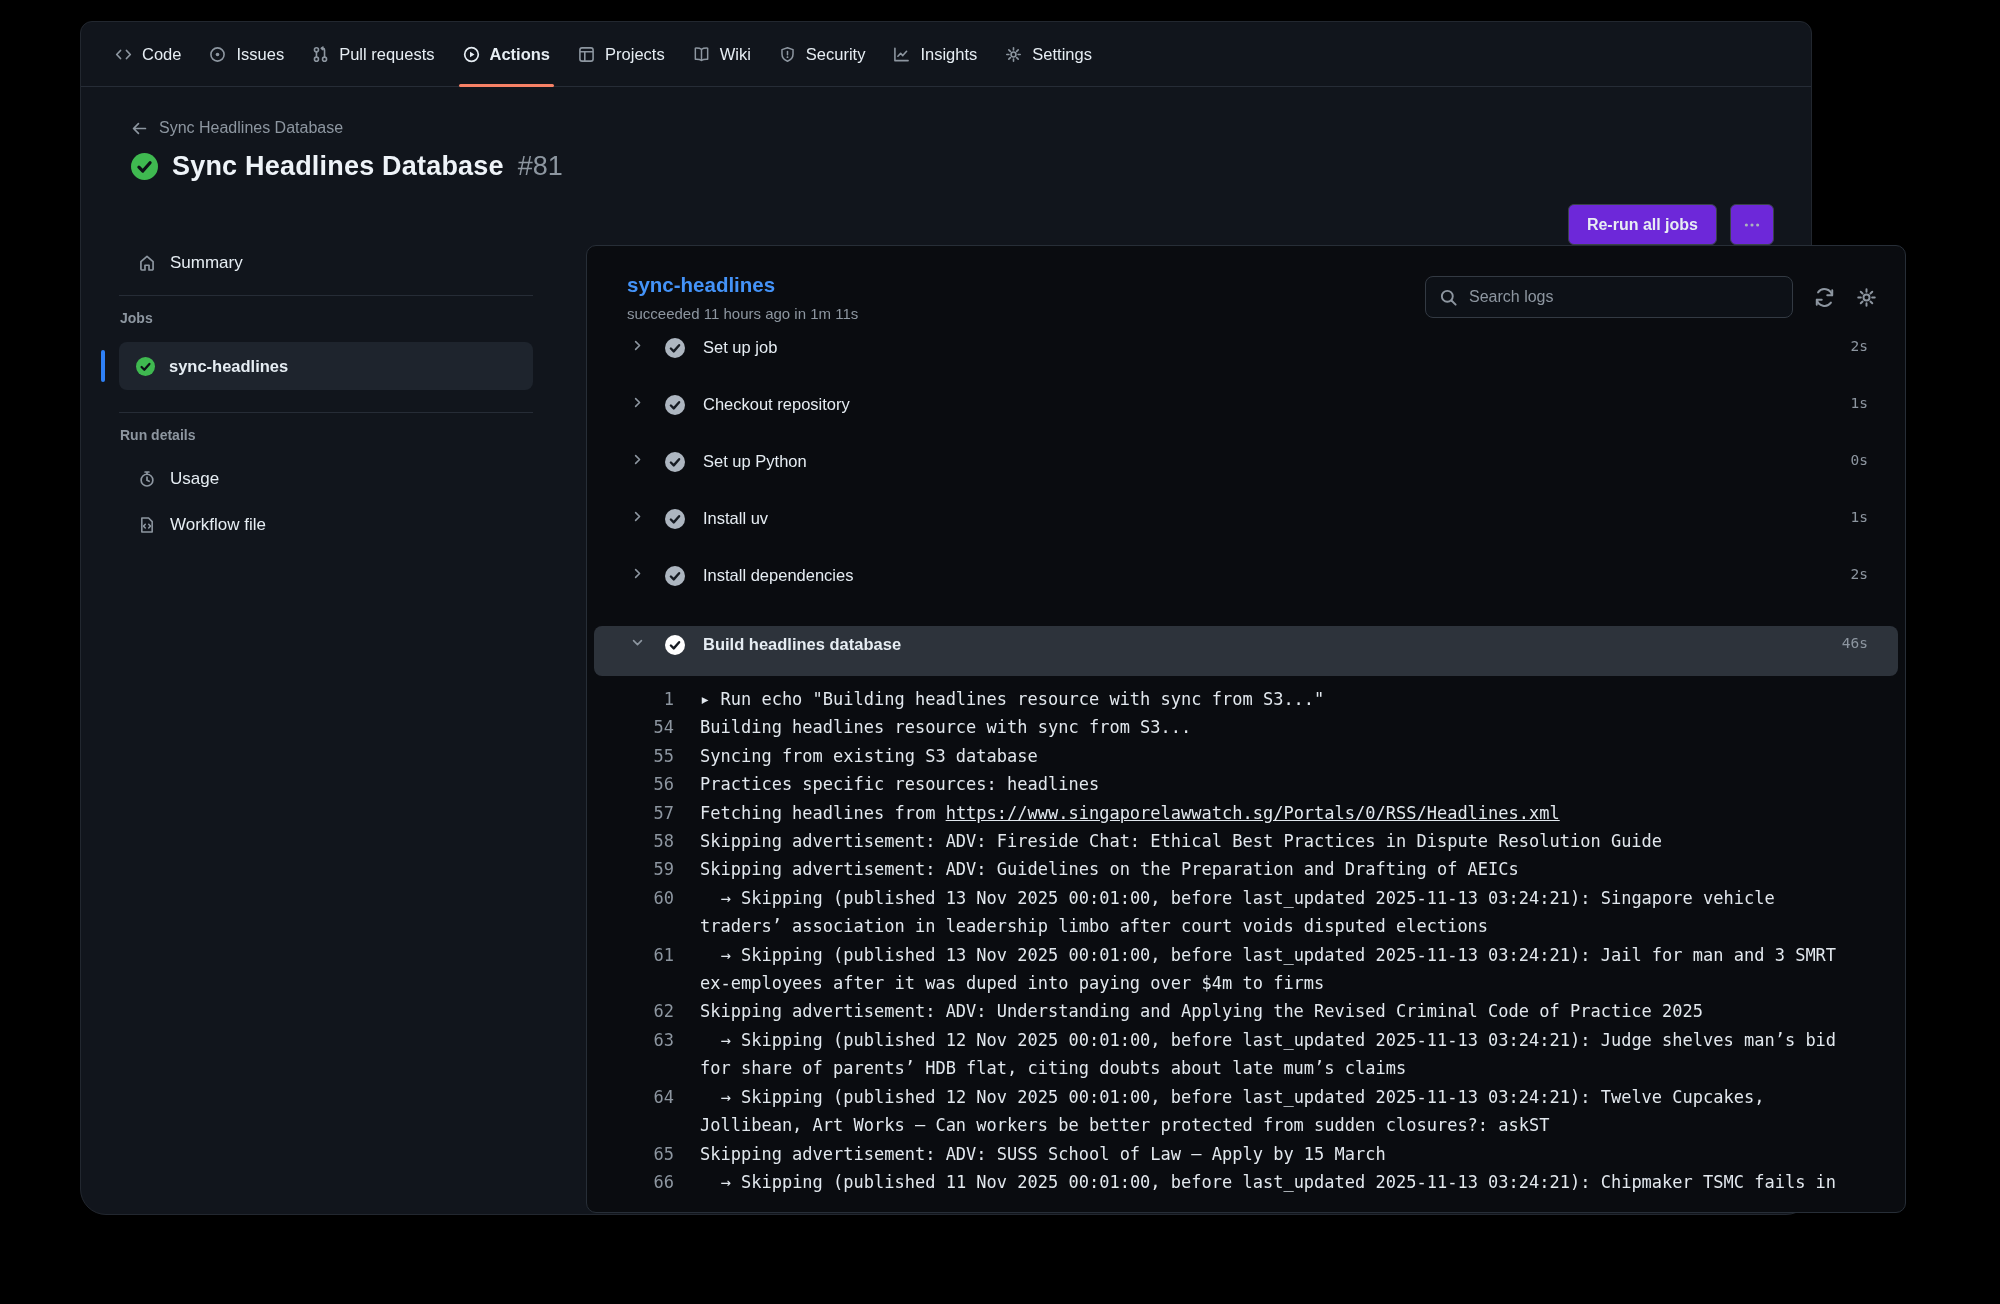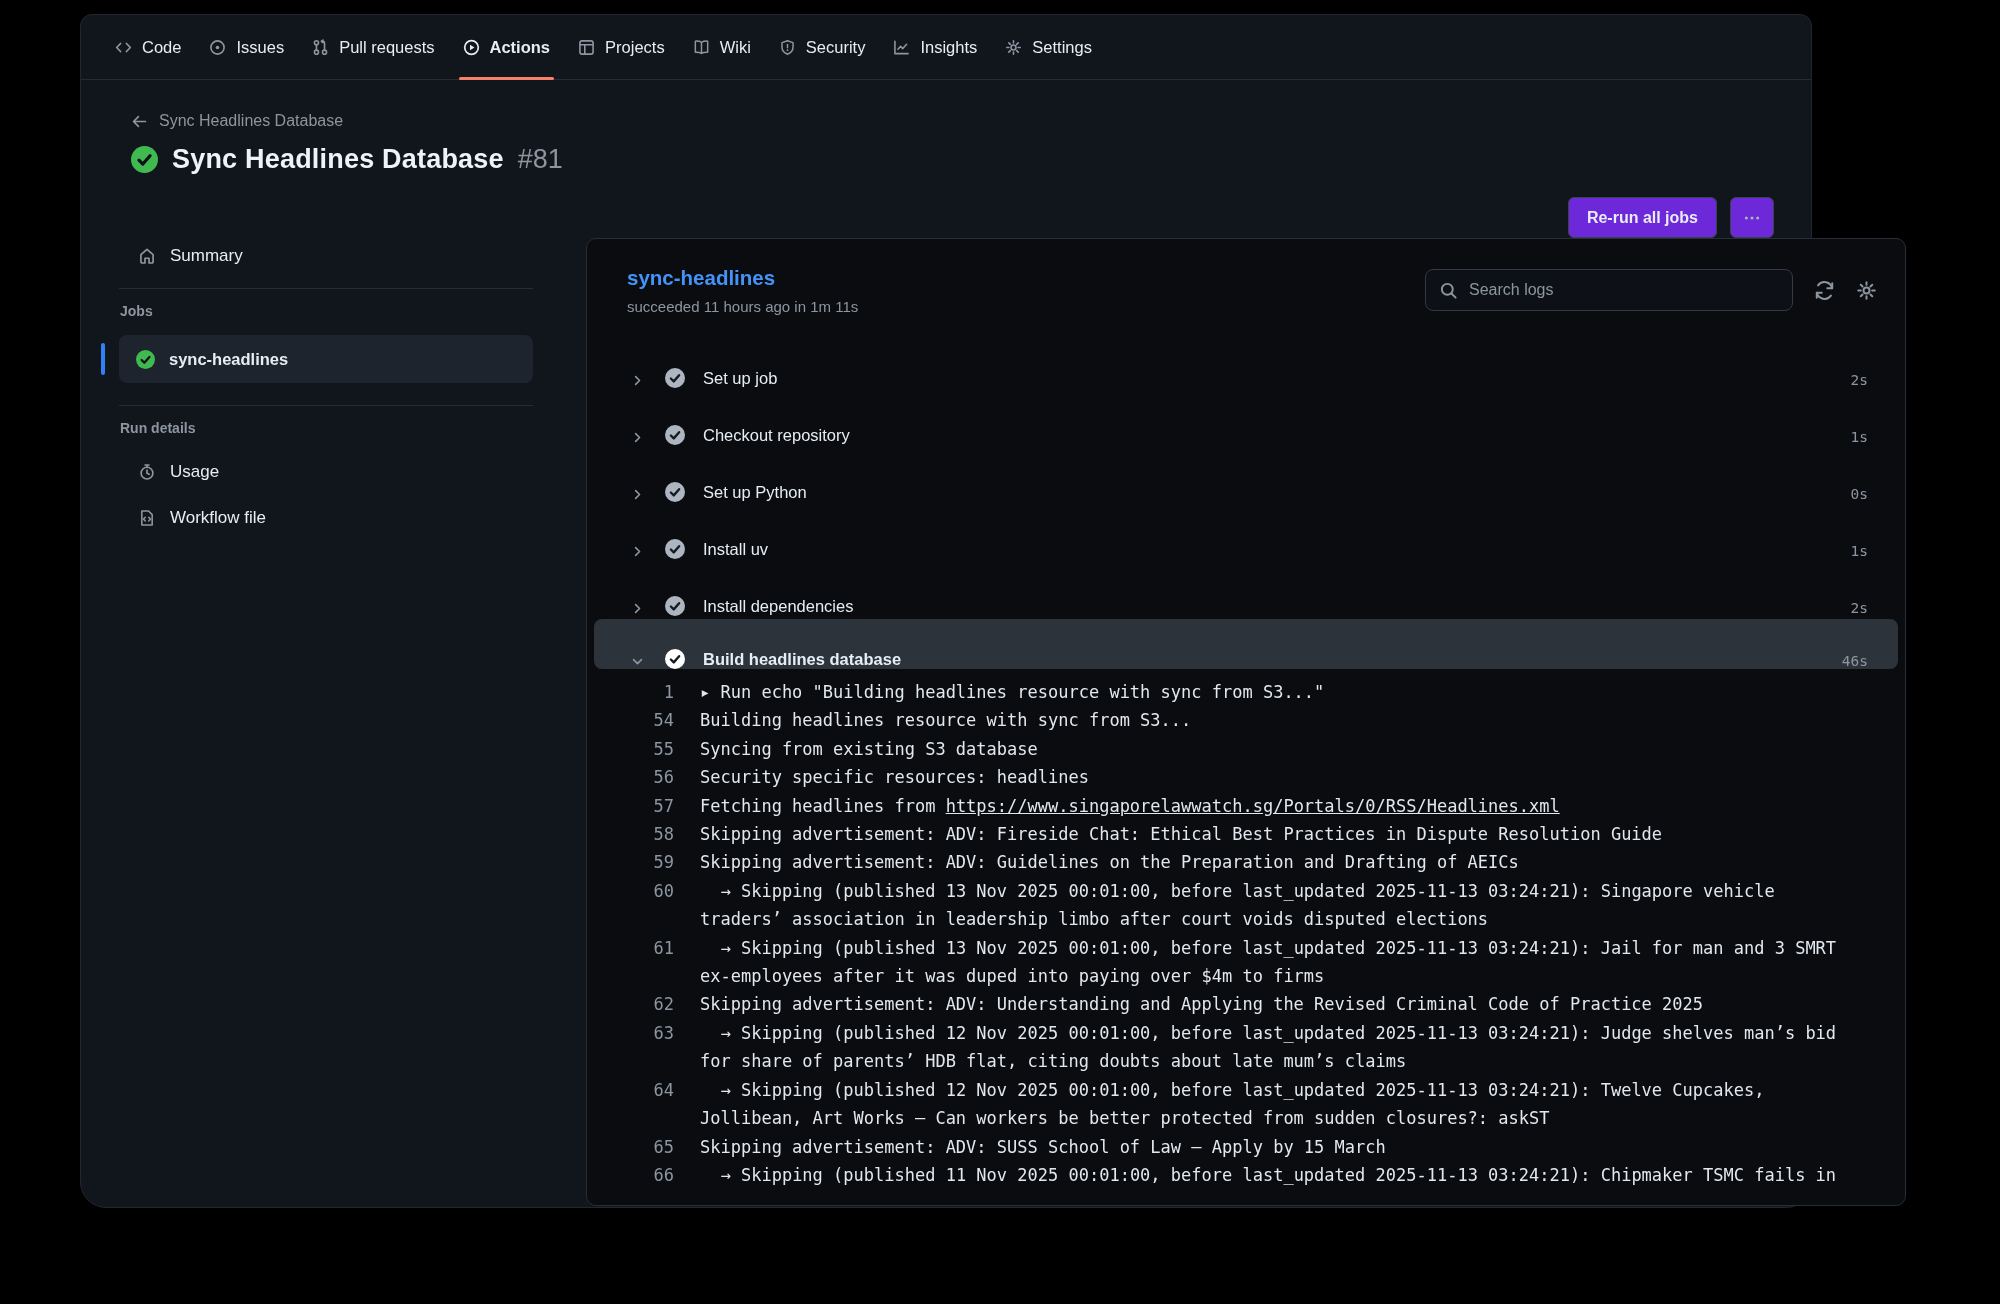--- a/index.html
+++ b/index.html
@@ -1,20 +1,20 @@
 <!DOCTYPE html>
 <html><head>
 <meta charset="utf-8">
 <style>
   * { margin:0; padding:0; box-sizing:border-box; }
   html,body { width:2000px; height:1304px; background:#000; overflow:hidden;
               font-family:"Liberation Sans","DejaVu Sans",sans-serif; }
   svg { display:block; }
 
-  .window { position:absolute; left:80px; top:14px; width:1732px; height:1194px;
+  .window { position:absolute; left:80px; top:21px; width:1732px; height:1194px;
             background:#11151c; border:1px solid #22272f;
             border-radius:12px 12px 26px 26px; }
 
   
   .navbar { height:65px; display:flex; align-items:stretch; padding-left:20px;
             border-bottom:1px solid #262c36; }
   .nav-item { position:relative; display:flex; align-items:center; gap:10px;
               padding:0 14px; color:#e6edf3; font-size:16.5px; cursor:pointer; }
   .nav-item .nv-ic { color:#8d96a0; }
   .nav-item.active { font-weight:700; }
@@ -61,21 +61,21 @@
   .search-box { display:flex; align-items:center; gap:11px; width:368px; height:42px;
                 border:1px solid #333a43; border-radius:8px; padding:0 13px;
                 background:#0d1117;margin-left:21px; }
   .search-box input { flex:1; background:transparent; border:none; outline:none;
                 color:#c9d1d9; font-size:16px; }
   .search-box input::placeholder { color:#8d96a0; }
   .tool-ic { color:#8d96a0; cursor:pointer; }
 
   
   .steps { padding-top:16px; }
-  .step-row { display:flex; align-items:flex-end; height:57px; padding:0 37px 0 43px;
+  .step-row { display:flex; align-items:flex-start; height:57px; padding:0 37px 0 43px;
               cursor:pointer; }
   .chev { width:15px; color:#8d96a0; margin-right:20px; flex-shrink:0; }
   .step-check { margin-right:18px; flex-shrink:0; }
   .step-name { flex:1; font-size:16.5px; color:#e6edf3; }
   .step-time { font-family:"DejaVu Sans Mono",monospace; font-size:14.5px; color:#8d96a0; }
   .step-row.expanded { background:#2d333b; border-radius:8px; margin:3px 7px 0 7px;
                        height:50px; padding:9px 30px 0 36px; }
   .step-row.expanded .step-name { font-weight:600; }
 
   
@@ -389,21 +389,21 @@
       <div class="log-line">
         <span class="log-num">54</span>
         <span class="log-text">Building headlines resource with sync from S3...</span>
       </div>
       <div class="log-line">
         <span class="log-num">55</span>
         <span class="log-text">Syncing from existing S3 database</span>
       </div>
       <div class="log-line">
         <span class="log-num">56</span>
-        <span class="log-text">Security specific resources: headlines</span>
+        <span class="log-text">Practices specific resources: headlines</span>
       </div>
       <div class="log-line">
         <span class="log-num">57</span>
         <span class="log-text"><span>Fetching headlines from </span><span class="log-link">https://www.singaporelawwatch.sg/Portals/0/RSS/Headlines.xml</span></span>
       </div>
       <div class="log-line">
         <span class="log-num">58</span>
         <span class="log-text">Skipping advertisement: ADV: Fireside Chat: Ethical Best Practices in Dispute Resolution Guide</span>
       </div>
       <div class="log-line">

